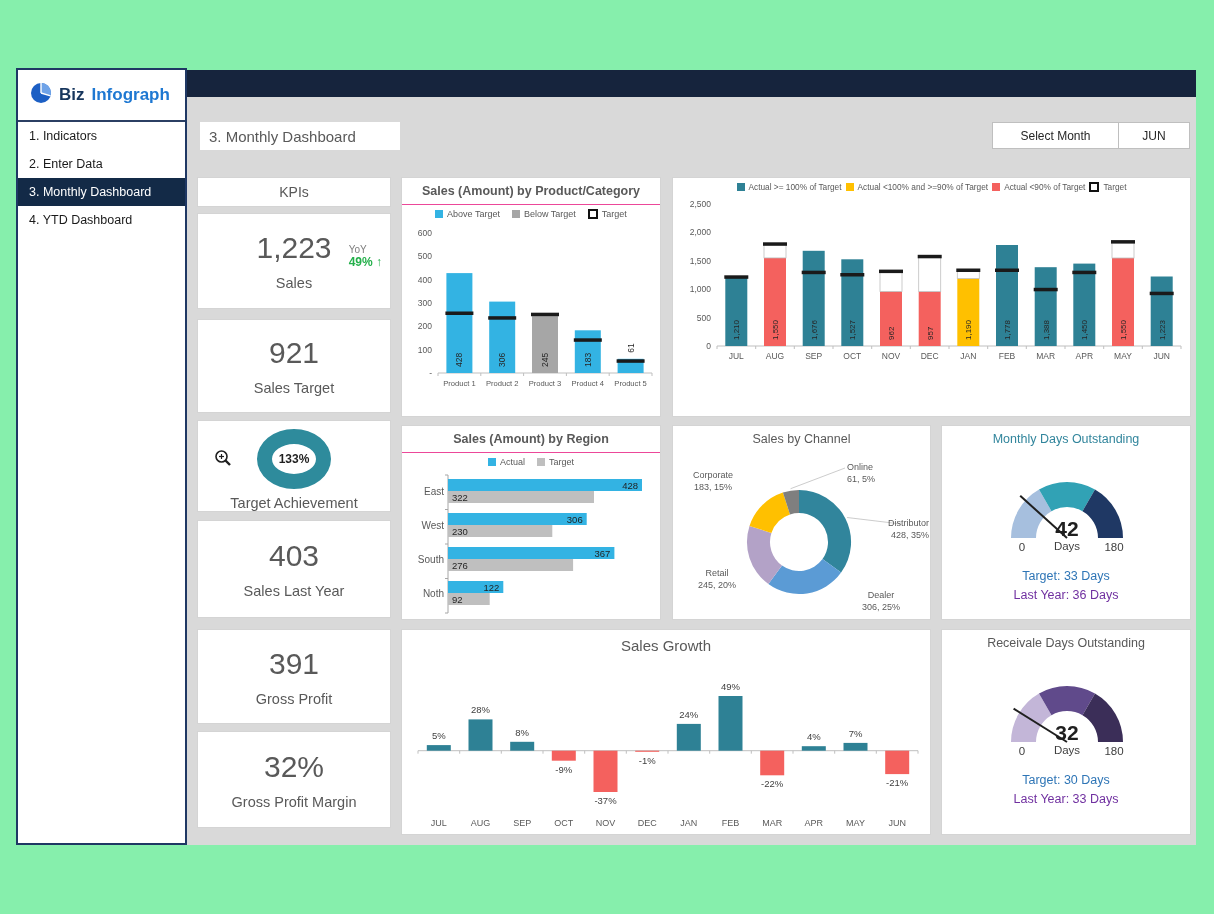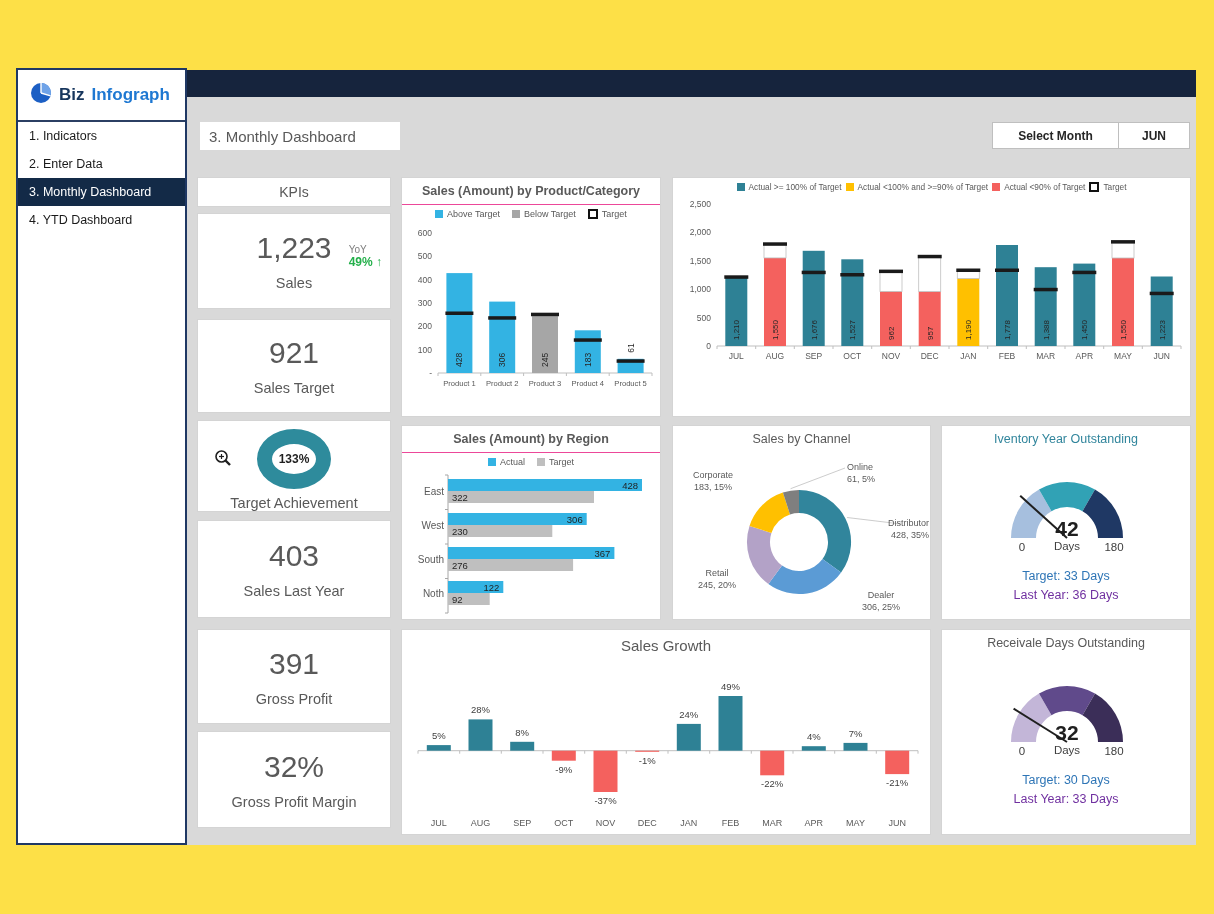--- a/index.html
+++ b/index.html
@@ -1,30 +1,30 @@
 <!DOCTYPE html>
 <html><head>
 <meta charset="utf-8">
 <style>
   html,body{margin:0;padding:0;background:#ffffff;font-family:"Liberation Sans",sans-serif;}
-  #stage{position:relative;width:1214px;height:914px;background:#fde047;overflow:hidden;}
+  #stage{position:relative;width:1214px;height:914px;background:#86efac;overflow:hidden;}
   #app{position:absolute;left:16px;top:68px;width:1180px;height:777px;}
   
   #sidebar{position:absolute;left:0;top:0;width:171px;height:777px;background:#fff;border:2px solid #1F3864;box-sizing:border-box;}
   #logo{height:50px;display:flex;align-items:center;gap:7px;padding-left:12px;border-bottom:2px solid #2b3f63;}
   #logo .b1{font-size:17px;font-weight:bold;color:#17365D;}
   #logo .b2{font-size:17px;font-weight:bold;color:#1E78D2;}
   .nav-item{font-size:12.5px;color:#1a1a1a;padding:7px 11px;cursor:default;}
   .nav-item.active{background:#132A47;color:#ffffff;}
   
   #main{position:absolute;left:171px;top:0;width:1009px;height:777px;}
   #topbar{position:absolute;left:0;top:2px;width:1009px;height:27px;background:#16243D;}
   #content{position:absolute;left:0;top:29px;width:1009px;height:748px;background:#D9D9D9;}
   #title-box{position:absolute;left:13px;top:25px;width:200px;height:28px;background:#fff;display:flex;align-items:center;padding-left:9px;box-sizing:border-box;font-size:15px;color:#595959;}
-  .month-btn{position:absolute;top:25px;height:27px;background:#fff;border:1px solid #BFBFBF;box-sizing:border-box;display:flex;align-items:center;justify-content:center;font-size:12px;font-weight:bold;color:#262626;cursor:pointer;}
+  .month-btn{position:absolute;top:25px;height:27px;background:#fff;border:1px solid #BFBFBF;box-sizing:border-box;display:flex;align-items:center;justify-content:center;font-size:12px;font-weight:normal;color:#262626;cursor:pointer;}
   
   .card{position:absolute;background:#fff;border:1px solid #d4d4d4;box-sizing:border-box;}
   .card-title{height:26px;line-height:26px;text-align:center;font-size:12.5px;color:#595959;white-space:nowrap;}
   .card-title.sep{border-bottom:1px solid #ec4899;font-weight:bold;}
   .card-title.teal{color:#31859C;}
   .kpi{display:flex;flex-direction:column;align-items:center;justify-content:center;}
   .kpi-value{font-size:30px;color:#595959;}
   .kpi-label{font-size:14.5px;color:#595959;margin-top:10px;}
   #yoy{position:absolute;right:8px;top:30px;text-align:left;}
   #yoy .yl{font-size:10px;color:#808080;}
@@ -332,21 +332,21 @@
                 <text x="40" y="26" text-anchor="middle" font-size="9" fill="#595959">Corporate</text>
                 <text x="40" y="38" text-anchor="middle" font-size="9" fill="#595959">183, 15%</text>
                 <path d="M109.9,40.5 A52,52 0 0 1 126.0,38.0 L126.0,61.0 A29,29 0 0 0 117.0,62.4 Z" fill="#7F7F7F"></path>
                 <line x1="117.6" y1="36.7" x2="172" y2="16" stroke="#bfbfbf" stroke-width="0.8"></line>
                 <text x="174" y="18" text-anchor="start" font-size="9" fill="#595959">Online</text>
                 <text x="174" y="30" text-anchor="start" font-size="9" fill="#595959">61, 5%</text>
               </svg></div>
       </div>
 
       <div class="card" style="left:754px;top:328px;width:250px;height:195px;">
-        <div class="card-title teal">Iventory Year Outstanding</div>
+        <div class="card-title teal">Monthly Days Outstanding</div>
         <div id="ch-inv"><svg width="250" height="108" viewBox="0 0 250 108">
                 <path d="M69.0,86.0 A56,56 0 0 1 97.0,37.5 L109.5,59.2 A31,31 0 0 0 94.0,86.0 Z" fill="#A6BFDE"></path>
                 <path d="M97.0,37.5 A56,56 0 0 1 153.0,37.5 L140.5,59.2 A31,31 0 0 0 109.5,59.2 Z" fill="#31A2B5"></path>
                 <path d="M153.0,37.5 A56,56 0 0 1 181.0,86.0 L156.0,86.0 A31,31 0 0 0 140.5,59.2 Z" fill="#1F3864"></path>
                 <line x1="125" y1="86" x2="78.2" y2="43.8" stroke="#1f1f1f" stroke-width="2"></line>
                 <text x="125" y="84" text-anchor="middle" font-size="21" font-weight="bold" fill="#1f1f1f">42</text>
                 <text x="125" y="98" text-anchor="middle" font-size="11.5" fill="#404040">Days</text>
                 <text x="80" y="99" text-anchor="middle" font-size="11.5" fill="#404040">0</text>
                 <text x="172" y="99" text-anchor="middle" font-size="11.5" fill="#404040">180</text>
               </svg></div>

